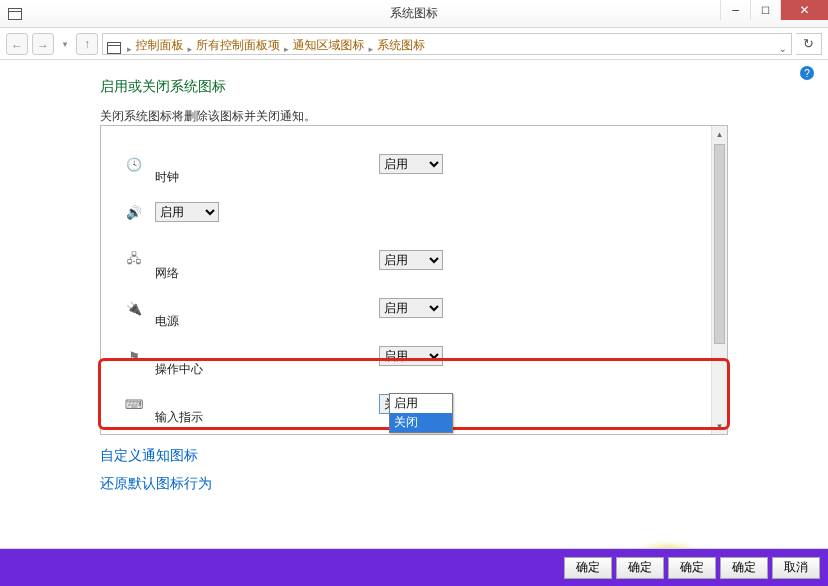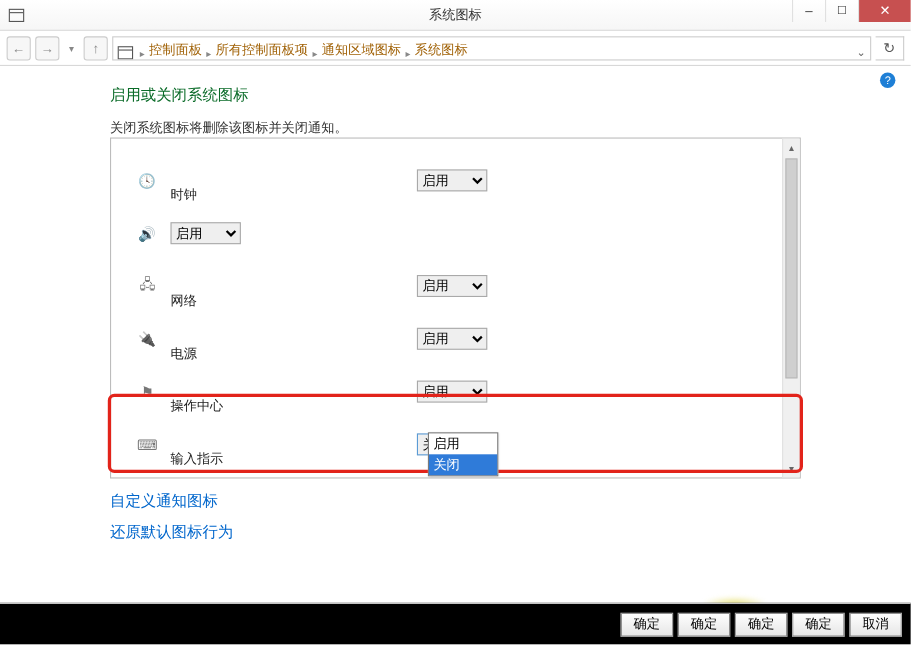--- a/index.html
+++ b/index.html
@@ -57,21 +57,21 @@
 
 
 .dropdown-open { position:absolute; left:288px; top:267px; width:64px; border:1px solid #7a7a7a; background:#fff; box-shadow:1px 1px 2px rgba(0,0,0,.25); font-size:12px; z-index:5;}
 .dropdown-open .opt{padding:1px 4px;}
 .dropdown-open .opt.sel{background:#2f7bd9;color:#fff;}
 
 .links { margin-top:12px; }
 .links a { display:block; font-size:14px; color:#0066cc; text-decoration:none; margin-bottom:10px; cursor:pointer; }
 
 
-.bottombar { position:absolute; left:0; right:0; bottom:0; height:38px; border-top:1px solid #d8d8d8; background:#000000; display:flex; align-items:center; justify-content:flex-end; padding-right:8px; gap:4px; }
+.bottombar { position:absolute; left:0; right:0; bottom:0; height:38px; border-top:1px solid #d8d8d8; background:#6d28d9; display:flex; align-items:center; justify-content:flex-end; padding-right:8px; gap:4px; }
 .bottombar button { height:22px; min-width:48px; padding:0 8px; font-size:12px; border:1px solid #a9a9a9; background:linear-gradient(#fefefe,#e6e6e6); }
 .smudge{position:absolute;right:130px;bottom:30px;width:60px;height:14px;background:radial-gradient(ellipse at center,#e8e27a 0%,rgba(232,226,122,0) 70%);filter:blur(2px);}
 </style>
 </head>
 <body>
 
 <div class="titlebar">
   <div class="sysicon"></div>
   <div class="title">系统图标</div>
   <div class="winbtns">

